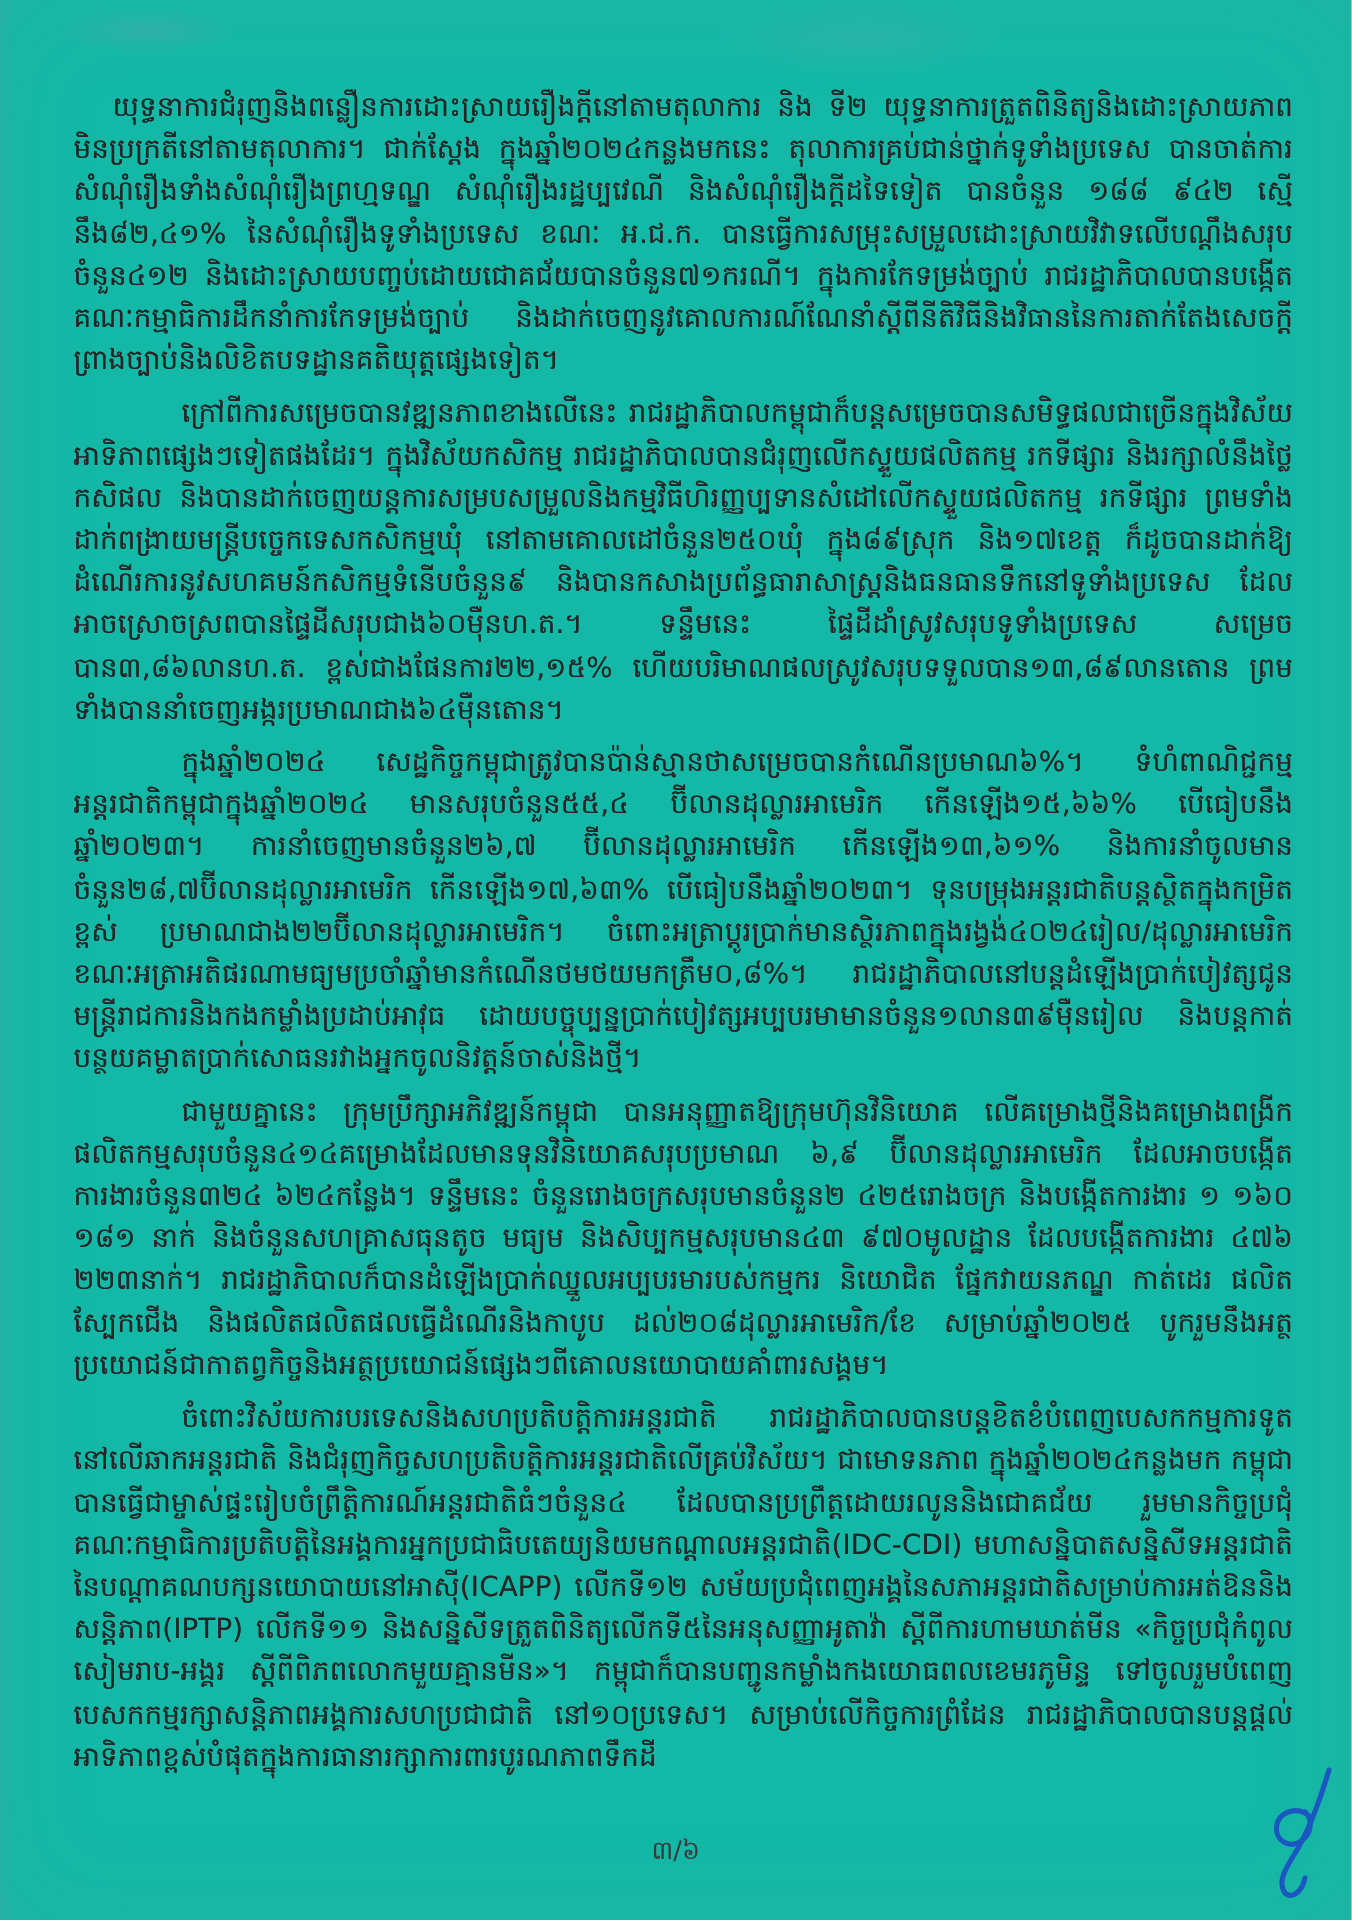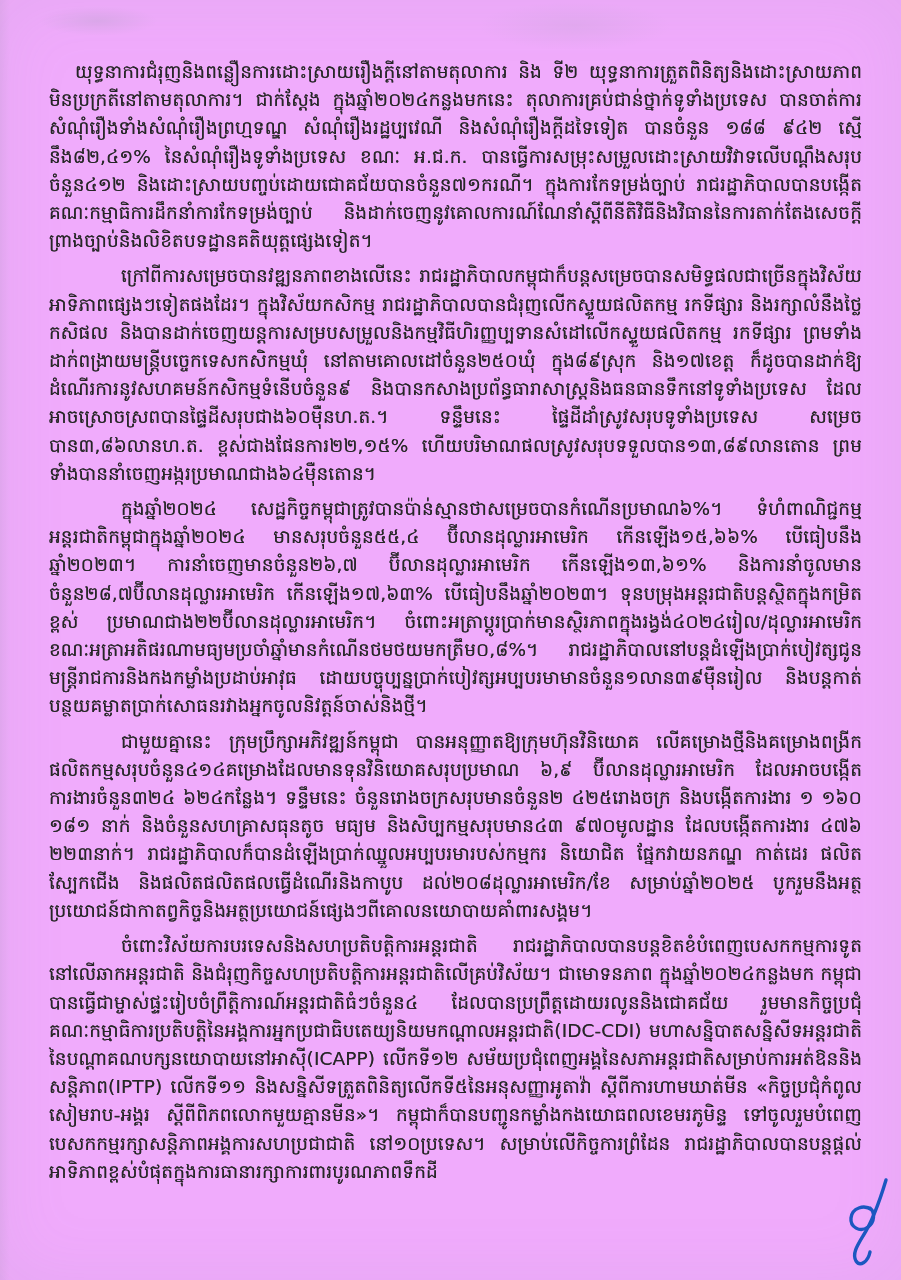--- a/index.html
+++ b/index.html
@@ -5,21 +5,21 @@
   html, body {
     margin: 0;
     padding: 0;
     background: #e9ebed;
   }
   .page {
     position: relative;
     width: 901px;
     height: 1280px;
     margin: 0 auto;
-    background: #f0abfc;
+    background: #14b8a6;
     overflow: hidden;
     font-family: "DejaVu Sans", sans-serif;
     color: #262626;
     box-shadow: inset 0 0 70px rgba(140,150,160,0.10);
   }
   
   .smudge {
     position: absolute;
     pointer-events: none;
   }
@@ -83,20 +83,21 @@
   <div class="edge-shade"></div>
 
   <div class="text-block">
     <p class="continued">យុទ្ធនាការជំរុញនិងពន្លឿនការដោះស្រាយរឿងក្តីនៅតាមតុលាការ និង ទី២ យុទ្ធនាការត្រួតពិនិត្យនិងដោះស្រាយភាពមិនប្រក្រតីនៅតាមតុលាការ។ ជាក់ស្តែង ក្នុងឆ្នាំ២០២៤កន្លងមកនេះ តុលាការគ្រប់ជាន់ថ្នាក់ទូទាំងប្រទេស បានចាត់ការសំណុំរឿងទាំងសំណុំរឿងព្រហ្មទណ្ឌ សំណុំរឿងរដ្ឋប្បវេណី និងសំណុំរឿងក្តីដទៃទៀត បានចំនួន ១៨៨ ៩៤២ ស្មើនឹង៨២,៤១% នៃសំណុំរឿងទូទាំងប្រទេស ខណៈ អ.ជ.ក. បានធ្វើការសម្រុះសម្រួលដោះស្រាយវិវាទលើបណ្តឹងសរុបចំនួន៤១២ និងដោះស្រាយបញ្ចប់ដោយជោគជ័យបានចំនួន៧១ករណី។ ក្នុងការកែទម្រង់ច្បាប់ រាជរដ្ឋាភិបាលបានបង្កើតគណៈកម្មាធិការដឹកនាំការកែទម្រង់ច្បាប់ និងដាក់ចេញនូវគោលការណ៍ណែនាំស្តីពីនីតិវិធីនិងវិធាននៃការតាក់តែងសេចក្តីព្រាងច្បាប់និងលិខិតបទដ្ឋានគតិយុត្តផ្សេងទៀត។</p>
     <p>ក្រៅពីការសម្រេចបានវឌ្ឍនភាពខាងលើនេះ រាជរដ្ឋាភិបាលកម្ពុជាក៏បន្តសម្រេចបានសមិទ្ធផលជាច្រើនក្នុងវិស័យអាទិភាពផ្សេងៗទៀតផងដែរ។ ក្នុងវិស័យកសិកម្ម រាជរដ្ឋាភិបាលបានជំរុញលើកស្ទួយផលិតកម្ម រកទីផ្សារ និងរក្សាលំនឹងថ្លៃកសិផល និងបានដាក់ចេញយន្តការសម្របសម្រួលនិងកម្មវិធីហិរញ្ញប្បទានសំដៅលើកស្ទួយផលិតកម្ម រកទីផ្សារ ព្រមទាំងដាក់ពង្រាយមន្ត្រីបច្ចេកទេសកសិកម្មឃុំ នៅតាមគោលដៅចំនួន២៥០ឃុំ ក្នុង៨៩ស្រុក និង១៧ខេត្ត ក៏ដូចបានដាក់ឱ្យដំណើរការនូវសហគមន៍កសិកម្មទំនើបចំនួន៩ និងបានកសាងប្រព័ន្ធធារាសាស្ត្រនិងធនធានទឹកនៅទូទាំងប្រទេស ដែល អាចស្រោចស្រពបានផ្ទៃដីសរុបជាង៦០ម៉ឺនហ.ត.។ ទន្ទឹមនេះ ផ្ទៃដីដាំស្រូវសរុបទូទាំងប្រទេស សម្រេចបាន៣,៨៦លានហ.ត. ខ្ពស់ជាងផែនការ២២,១៥% ហើយបរិមាណផលស្រូវសរុបទទួលបាន១៣,៨៩លានតោន ព្រមទាំងបាននាំចេញអង្ករប្រមាណជាង៦៤ម៉ឺនតោន។</p>
     <p>ក្នុងឆ្នាំ២០២៤ សេដ្ឋកិច្ចកម្ពុជាត្រូវបានប៉ាន់ស្មានថាសម្រេចបានកំណើនប្រមាណ៦%។ ទំហំពាណិជ្ជកម្មអន្តរជាតិកម្ពុជាក្នុងឆ្នាំ២០២៤ មានសរុបចំនួន៥៥,៤ ប៊ីលានដុល្លារអាមេរិក កើនឡើង១៥,៦៦% បើធៀបនឹងឆ្នាំ២០២៣។ ការនាំចេញមានចំនួន២៦,៧ ប៊ីលានដុល្លារអាមេរិក កើនឡើង១៣,៦១% និងការនាំចូលមានចំនួន២៨,៧ប៊ីលានដុល្លារអាមេរិក កើនឡើង១៧,៦៣% បើធៀបនឹងឆ្នាំ២០២៣។ ទុនបម្រុងអន្តរជាតិបន្តស្ថិតក្នុងកម្រិតខ្ពស់ ប្រមាណជាង២២ប៊ីលានដុល្លារអាមេរិក។ ចំពោះអត្រាប្តូរប្រាក់មានស្ថិរភាពក្នុងរង្វង់៤០២៤រៀល/ដុល្លារអាមេរិក ខណៈអត្រាអតិផរណាមធ្យមប្រចាំឆ្នាំមានកំណើនថមថយមកត្រឹម០,៨%។ រាជរដ្ឋាភិបាលនៅបន្តដំឡើងប្រាក់បៀវត្សជូនមន្ត្រីរាជការនិងកងកម្លាំងប្រដាប់អាវុធ ដោយបច្ចុប្បន្នប្រាក់បៀវត្សអប្បបរមាមានចំនួន១លាន៣៩ម៉ឺនរៀល និងបន្តកាត់បន្ថយគម្លាតប្រាក់សោធនរវាងអ្នកចូលនិវត្តន៍ចាស់និងថ្មី។</p>
     <p>ជាមួយគ្នានេះ ក្រុមប្រឹក្សាអភិវឌ្ឍន៍កម្ពុជា បានអនុញ្ញាតឱ្យក្រុមហ៊ុនវិនិយោគ លើគម្រោងថ្មីនិងគម្រោងពង្រីកផលិតកម្មសរុបចំនួន៤១៤គម្រោងដែលមានទុនវិនិយោគសរុបប្រមាណ ៦,៩ ប៊ីលានដុល្លារអាមេរិក ដែលអាចបង្កើតការងារចំនួន៣២៤ ៦២៤កន្លែង។ ទន្ទឹមនេះ ចំនួនរោងចក្រសរុបមានចំនួន២ ៤២៥រោងចក្រ និងបង្កើតការងារ ១ ១៦០ ១៨១ នាក់ និងចំនួនសហគ្រាសធុនតូច មធ្យម និងសិប្បកម្មសរុបមាន៤៣ ៩៧០មូលដ្ឋាន ដែលបង្កើតការងារ ៤៧៦ ២២៣នាក់។ រាជរដ្ឋាភិបាលក៏បានដំឡើងប្រាក់ឈ្នួលអប្បបរមារបស់កម្មករ និយោជិត ផ្នែកវាយនភណ្ឌ កាត់ដេរ ផលិតស្បែកជើង និងផលិតផលិតផលធ្វើដំណើរនិងកាបូប ដល់២០៨ដុល្លារអាមេរិក/ខែ សម្រាប់ឆ្នាំ២០២៥ បូករួមនឹងអត្ថប្រយោជន៍ជាកាតព្វកិច្ចនិងអត្ថប្រយោជន៍ផ្សេងៗពីគោលនយោបាយគាំពារសង្គម។</p>
     <p>ចំពោះវិស័យការបរទេសនិងសហប្រតិបត្តិការអន្តរជាតិ រាជរដ្ឋាភិបាលបានបន្តខិតខំបំពេញបេសកកម្មការទូតនៅលើឆាកអន្តរជាតិ និងជំរុញកិច្ចសហប្រតិបត្តិការអន្តរជាតិលើគ្រប់វិស័យ។ ជាមោទនភាព ក្នុងឆ្នាំ២០២៤កន្លងមក កម្ពុជាបានធ្វើជាម្ចាស់ផ្ទះរៀបចំព្រឹត្តិការណ៍អន្តរជាតិធំៗចំនួន៤ ដែលបានប្រព្រឹត្តដោយរលូននិងជោគជ័យ រួមមានកិច្ចប្រជុំគណៈកម្មាធិការប្រតិបត្តិនៃអង្គការអ្នកប្រជាធិបតេយ្យនិយមកណ្តាលអន្តរជាតិ(IDC-CDI) មហាសន្និបាតសន្និសីទអន្តរជាតិនៃបណ្តាគណបក្សនយោបាយនៅអាស៊ី(ICAPP) លើកទី១២ សម័យប្រជុំពេញអង្គនៃសភាអន្តរជាតិសម្រាប់ការអត់ឱននិងសន្តិភាព(IPTP) លើកទី១១ និងសន្និសីទត្រួតពិនិត្យលើកទី៥នៃអនុសញ្ញាអូតាវ៉ា ស្តីពីការហាមឃាត់មីន «កិច្ចប្រជុំកំពូលសៀមរាប-អង្គរ ស្តីពីពិភពលោកមួយគ្មានមីន»។ កម្ពុជាក៏បានបញ្ជូនកម្លាំងកងយោធពលខេមរភូមិន្ទ ទៅចូលរួមបំពេញបេសកកម្មរក្សាសន្តិភាពអង្គការសហប្រជាជាតិ នៅ១០ប្រទេស។ សម្រាប់លើកិច្ចការព្រំដែន រាជរដ្ឋាភិបាលបានបន្តផ្តល់អាទិភាពខ្ពស់បំផុតក្នុងការធានារក្សាការពារបូរណភាពទឹកដី</p>
   </div>
 
+  <div class="footer">៣/៦</div>
 
   <svg class="initial-mark" viewBox="0 0 56 100" xmlns="http://www.w3.org/2000/svg">
     <g fill="none" stroke="#1b57c0" stroke-width="3.4" stroke-linecap="round" stroke-linejoin="round">
       <path d="M36,38 C28,32 16,36 15,46 C14,55 24,61 32,55 C39,50 39,40 34,36"></path>
       <path d="M50,8 C44,28 36,50 27,64 C21,74 16,82 20,89 C24,95 32,90 34,80"></path>
     </g>
   </svg>
 
 </div>
 

